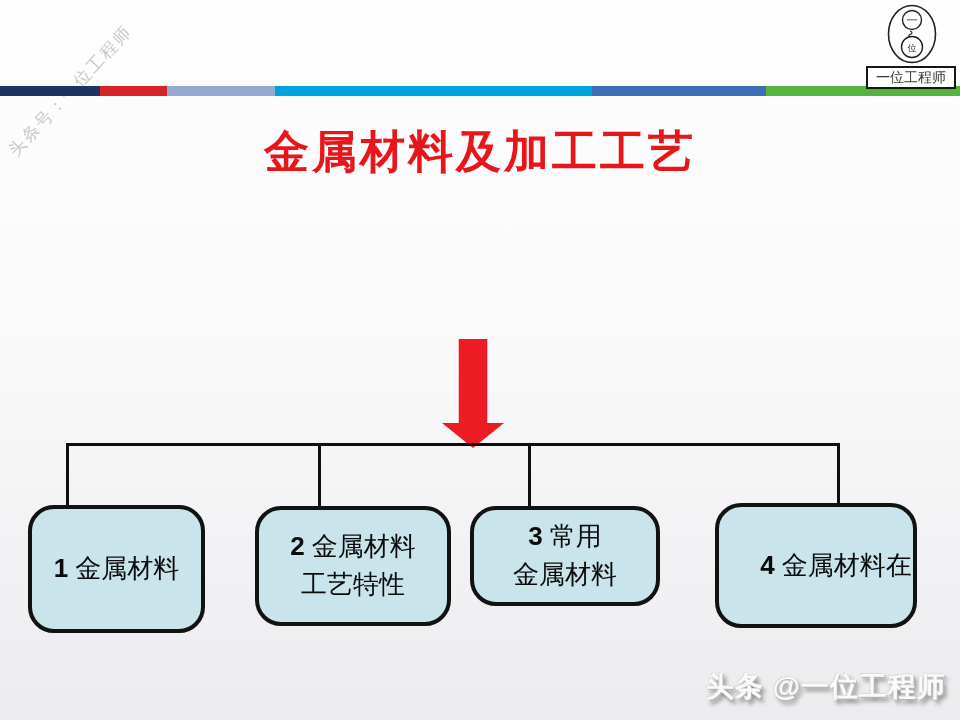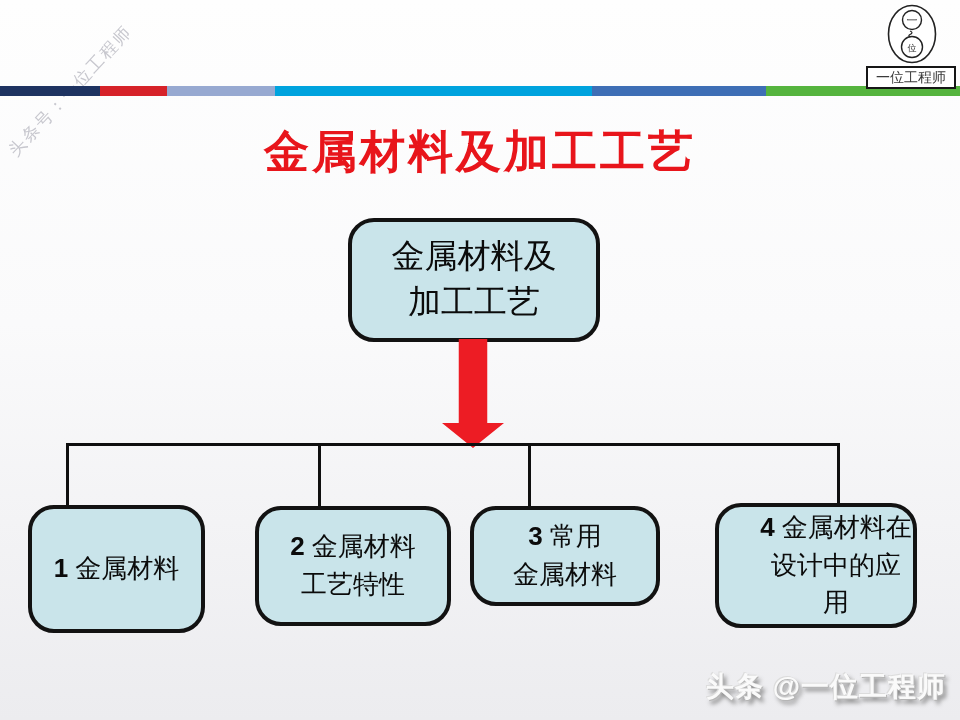--- a/index.html
+++ b/index.html
@@ -95,24 +95,20 @@
       <text x="25" y="20" text-anchor="middle" font-size="11" fill="#222222">一</text>
       <path d="M23 27 q4 1.5 0 3.5 q-3 1.8 2 3" fill="none" stroke="#222222" stroke-width="1.2"></path>
       <circle cx="25" cy="43" r="10.5" fill="#FFFFFF" stroke="#222222" stroke-width="1.4"></circle>
       <text x="25" y="47" text-anchor="middle" font-size="9" fill="#222222">位</text>
     </svg>
     <div class="logo-label">一位工程师</div>
   </div>
 
   <h1 class="page-title" style="color: rgb(232, 21, 27);">金属材料及加工工艺</h1>
 
-  <div class="node root-node" style="background: rgb(201, 228, 234); border-color: rgb(18, 18, 18);">
-    <div>金属材料及</div>
-    <div>加工工艺</div>
-  </div>
 
   <div class="arrow-down" style="background: rgb(237, 28, 36);"></div>
 
   <div class="connector h-line"></div>
   <div class="connector v-line v1"></div>
   <div class="connector v-line v2"></div>
   <div class="connector v-line v3"></div>
   <div class="connector v-line v4"></div>
 
   <div class="node child child-1" style="background: rgb(201, 228, 234); border-color: rgb(18, 18, 18);">
@@ -124,18 +120,17 @@
     <div>工艺特性</div>
   </div>
 
   <div class="node child child-3" style="background: rgb(201, 228, 234); border-color: rgb(18, 18, 18);">
     <div><span class="num">3</span><span>常用</span></div>
     <div>金属材料</div>
   </div>
 
   <div class="node child child-4" style="background: rgb(201, 228, 234); border-color: rgb(18, 18, 18); padding-left: 40px;">
     <div><span class="num">4</span><span>金属材料在</span></div>
-    <div>设计中的应用</div>
   </div>
 
   <div class="footer-badge">头条 @一位工程师</div>
 
 </div>
 
 </body></html>

